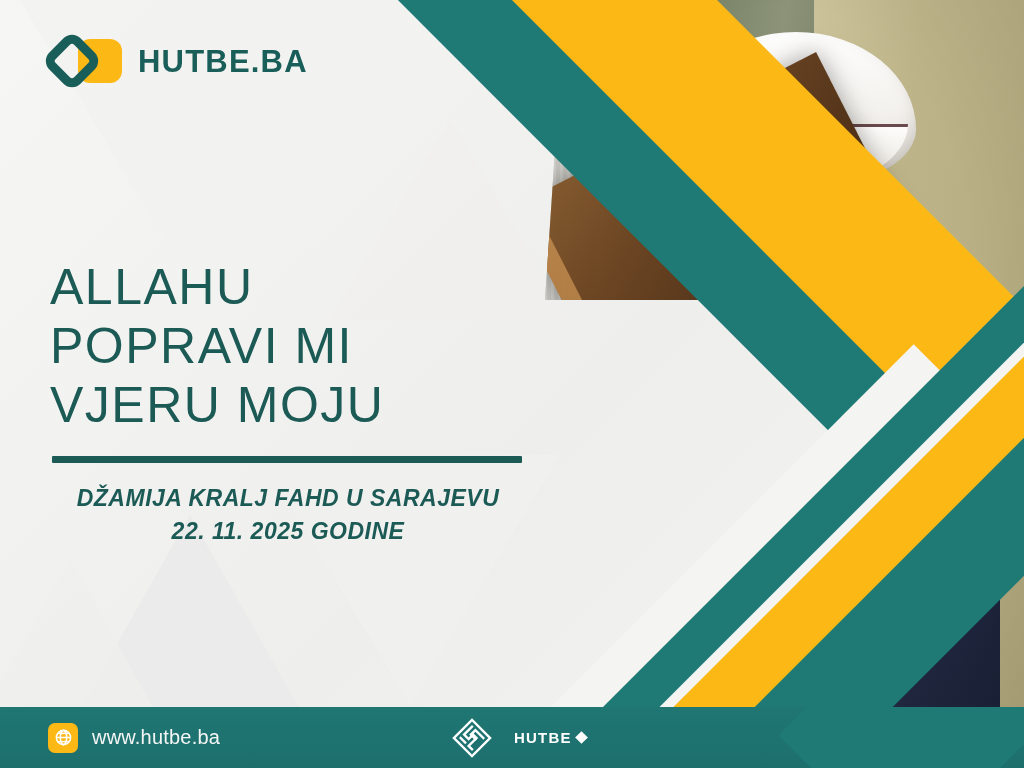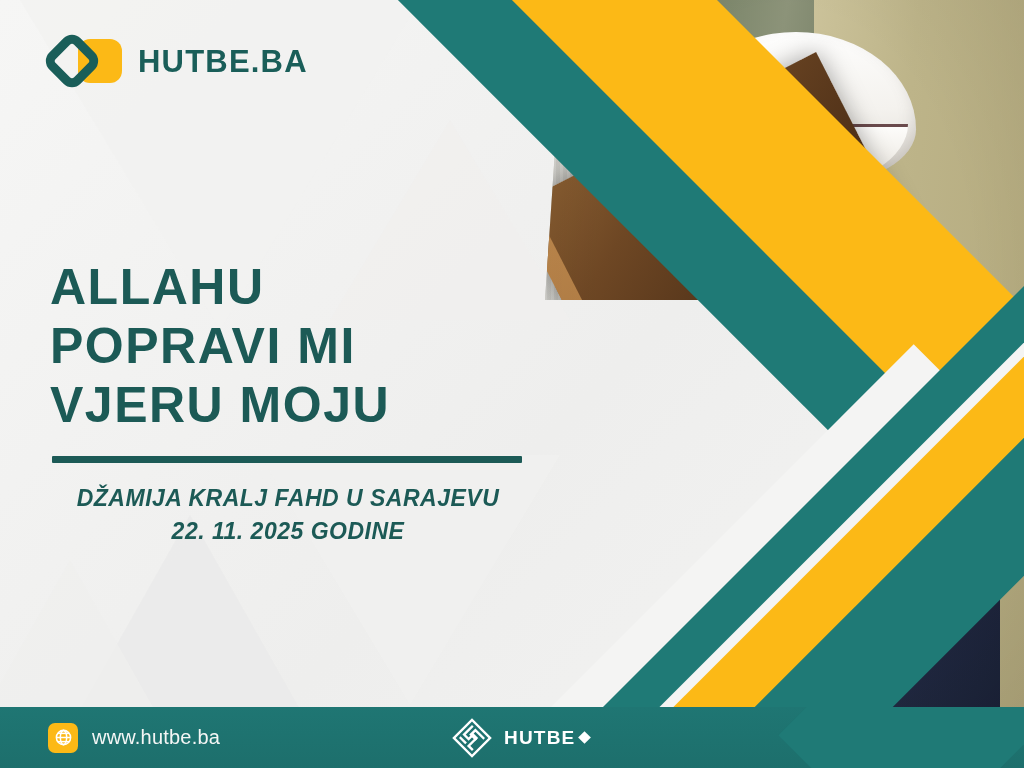--- a/index.html
+++ b/index.html
@@ -294,21 +294,21 @@
   }
   .speaker-name {
     color: #ffffff; font-size: 20px; font-weight: 700;
     letter-spacing: 1.4px; padding-left: 52px;
   }
 
   
   .headline {
     position: absolute; left: 50px; top: 258px;
     color: #1c5a56;
-    font-size: 50px; font-weight: 700;
+    font-size: 50px; font-weight: 400;
     letter-spacing: 1.5px; line-height: 1.18;
     text-transform: uppercase;
     white-space: pre-line;
   }
 
   .divider {
     position: absolute; left: 52px; top: 456px;
     width: 470px; height: 7px; background: #1c5a56; border-radius: 1px;
   }
 
@@ -338,22 +338,22 @@
   .globe-badge svg { display:block; }
   .footer-url-text {
     color:#f4f6f5; font-size: 20px; font-weight: 400; letter-spacing:.2px;
   }
   .footer-brand {
     position:absolute; left:452px; top:0; height:61px;
     display:flex; align-items:center; gap:12px;
   }
   .knot svg { display:block; }
   .footer-brand-text {
-    color:#ffffff; font-size:19px; font-weight:700; letter-spacing:1.2px;
-    display:flex; align-items:center; gap:5px;
+    color:#ffffff; font-size:15px; font-weight:700; letter-spacing:1.2px;
+    display:flex; align-items:center; gap:5px;margin-left:10px;
   }
   .brand-dot {
     width:9px; height:9px; background:#ffffff;
     transform: rotate(45deg); display:inline-block;
   }
   .footer-right-wedge {
     position:absolute; right:-40px; top:-90px; width:260px; height:180px;
     background:#1f7a76; transform: rotate(-45deg);
   }
 </style>

